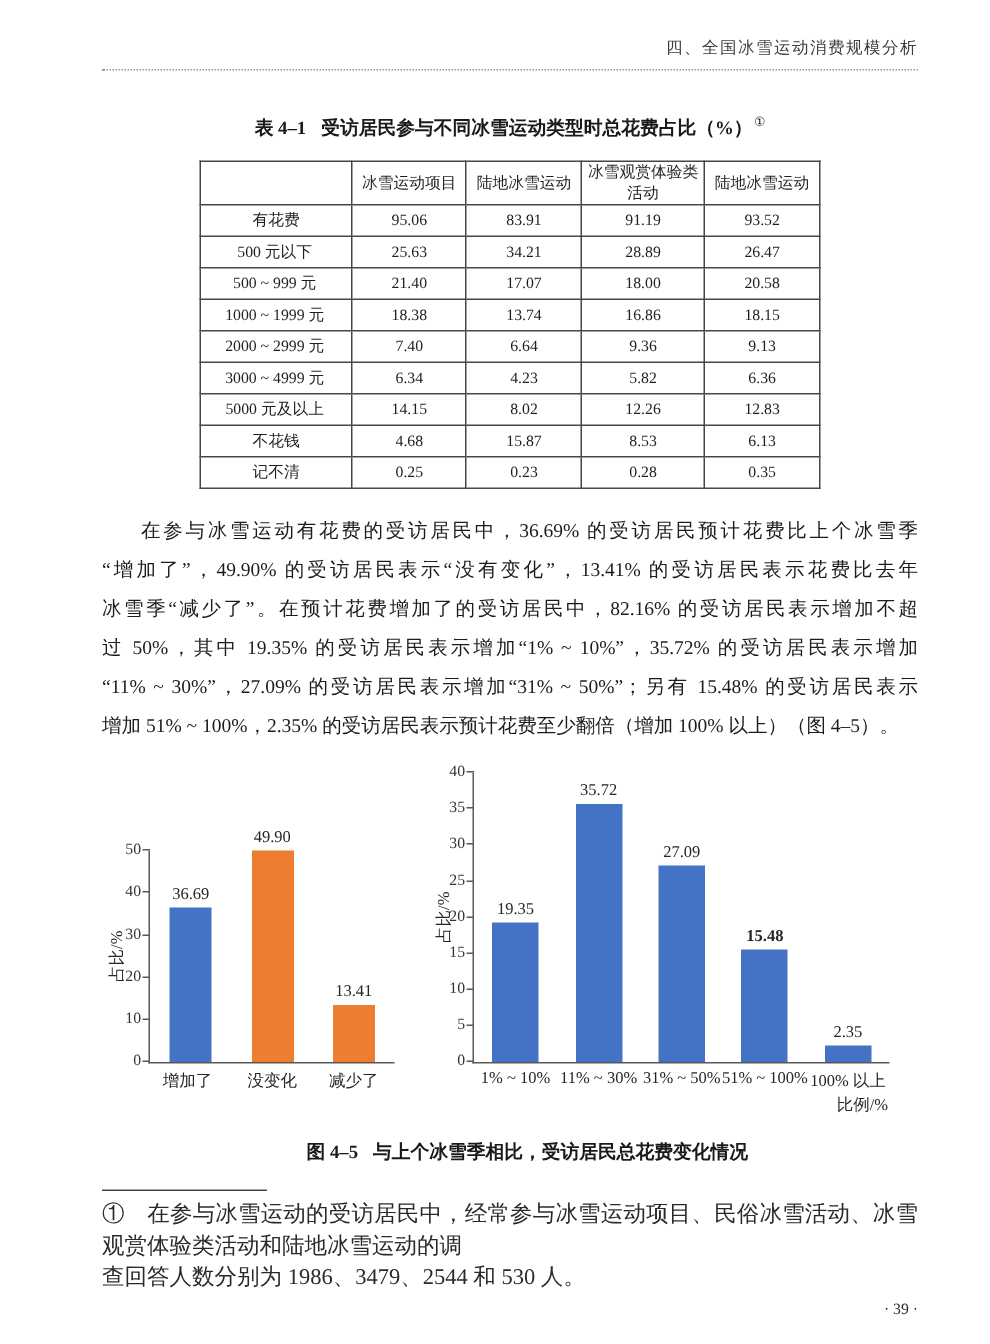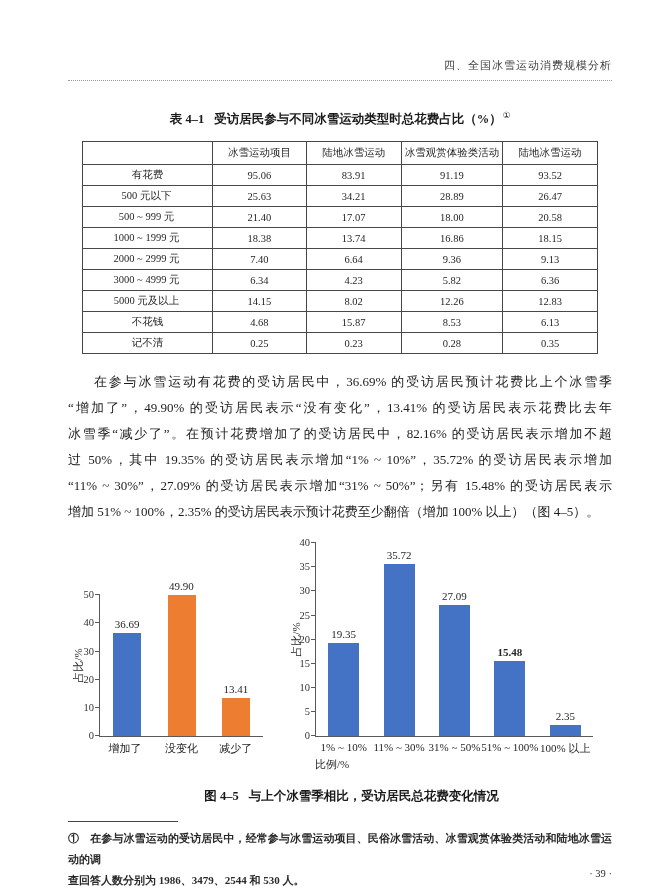--- a/index.html
+++ b/index.html
@@ -3,28 +3,28 @@
 <meta charset="utf-8">
 <style>
   html,body{margin:0;padding:0;background:#e8e8e8;}
   .page{
     width:660px;height:896px;background:#ffffff;position:relative;
     box-sizing:border-box;padding:0 48px 0 68px;
     font-family:"Liberation Serif","DejaVu Serif",serif;
     color:#222;overflow:hidden;
   }
   
-  .running-header{padding-top:58px;text-align:right;font-size:11px;color:#3d3d3d;
+  .running-header{padding-top:24px;text-align:right;font-size:11px;color:#3d3d3d;
     border-bottom:1px dotted #9a9a9a;padding-bottom:7px;letter-spacing:1px;}
   
   .table-title{margin-top:29px;text-align:center;font-size:12.5px;font-weight:bold;color:#1a1a1a;}
   .table-title .prefix{margin-right:10px;}
   .table-title sup{font-size:8.5px;font-weight:normal;vertical-align:super;margin-left:1px;}
   
-  table.data{border-collapse:collapse;margin:13px auto 0 auto;width:516px;
+  table.data{border-collapse:collapse;margin:13px auto 0 auto;width:414px;
     font-size:10.5px;color:#1f1f1f;border:1.5px solid #333;padding-left:44px;}
   table.data th,table.data td{border:1px solid #474747;text-align:center;
     font-weight:normal;padding:0 2px;}
   table.data th{height:22px;}
   table.data td{height:20px;}
   td.rowlabel{text-align:left;padding-left:6px;}
   td.rowlabel.indent{text-align:center;padding-left:0;}
   
   .paragraph{margin-top:15px;font-size:13px;color:#1c1c1c;}
   .paragraph .pline{height:26px;line-height:26px;overflow:hidden;white-space:nowrap;
@@ -34,27 +34,27 @@
   
   .charts{position:relative;height:250px;margin-top:4px;}
   .plot{position:absolute;border-left:1px solid #595959;border-bottom:1px solid #595959;box-sizing:content-box;}
   .ytick{position:absolute;left:-33px;width:27px;text-align:right;font-size:10.5px;color:#333;line-height:12px;}
   .ytickmark{position:absolute;left:-5px;width:5px;height:1px;background:#595959;}
   .bar{position:absolute;bottom:0;}
   .vlabel{position:absolute;text-align:center;font-size:11px;color:#262626;}
   .xtick{position:absolute;transform:translateX(-50%);white-space:nowrap;font-size:11px;color:#262626;}
   .axis-label{position:absolute;font-size:11px;color:#262626;}
   .ylab{transform:rotate(-90deg);width:60px;text-align:center;}
-  .xlab{text-align:left;}
+  .xlab{text-align:right;}
   
   .caption{margin-top:9px;text-align:center;font-size:12.5px;font-weight:bold;color:#1a1a1a;}
   .caption .prefix{margin-right:10px;margin-left:23px;}
   
   .footnote-rule{width:110px;border-top:1px solid #444;margin-top:16px;}
-  .footnote-text{margin-top:6px;font-size:11px;line-height:21px;color:#2a2a2a;font-weight:bold;}
+  .footnote-text{margin-top:6px;font-size:15px;line-height:21px;color:#2a2a2a;}
   .footnote-text .fline{text-align:justify;}
   
   .page-number{position:absolute;right:48px;bottom:17px;font-size:10.5px;color:#2a2a2a;}
 </style>
 </head>
 <body>
 
 <div class="page">
 
   <div class="running-header">

